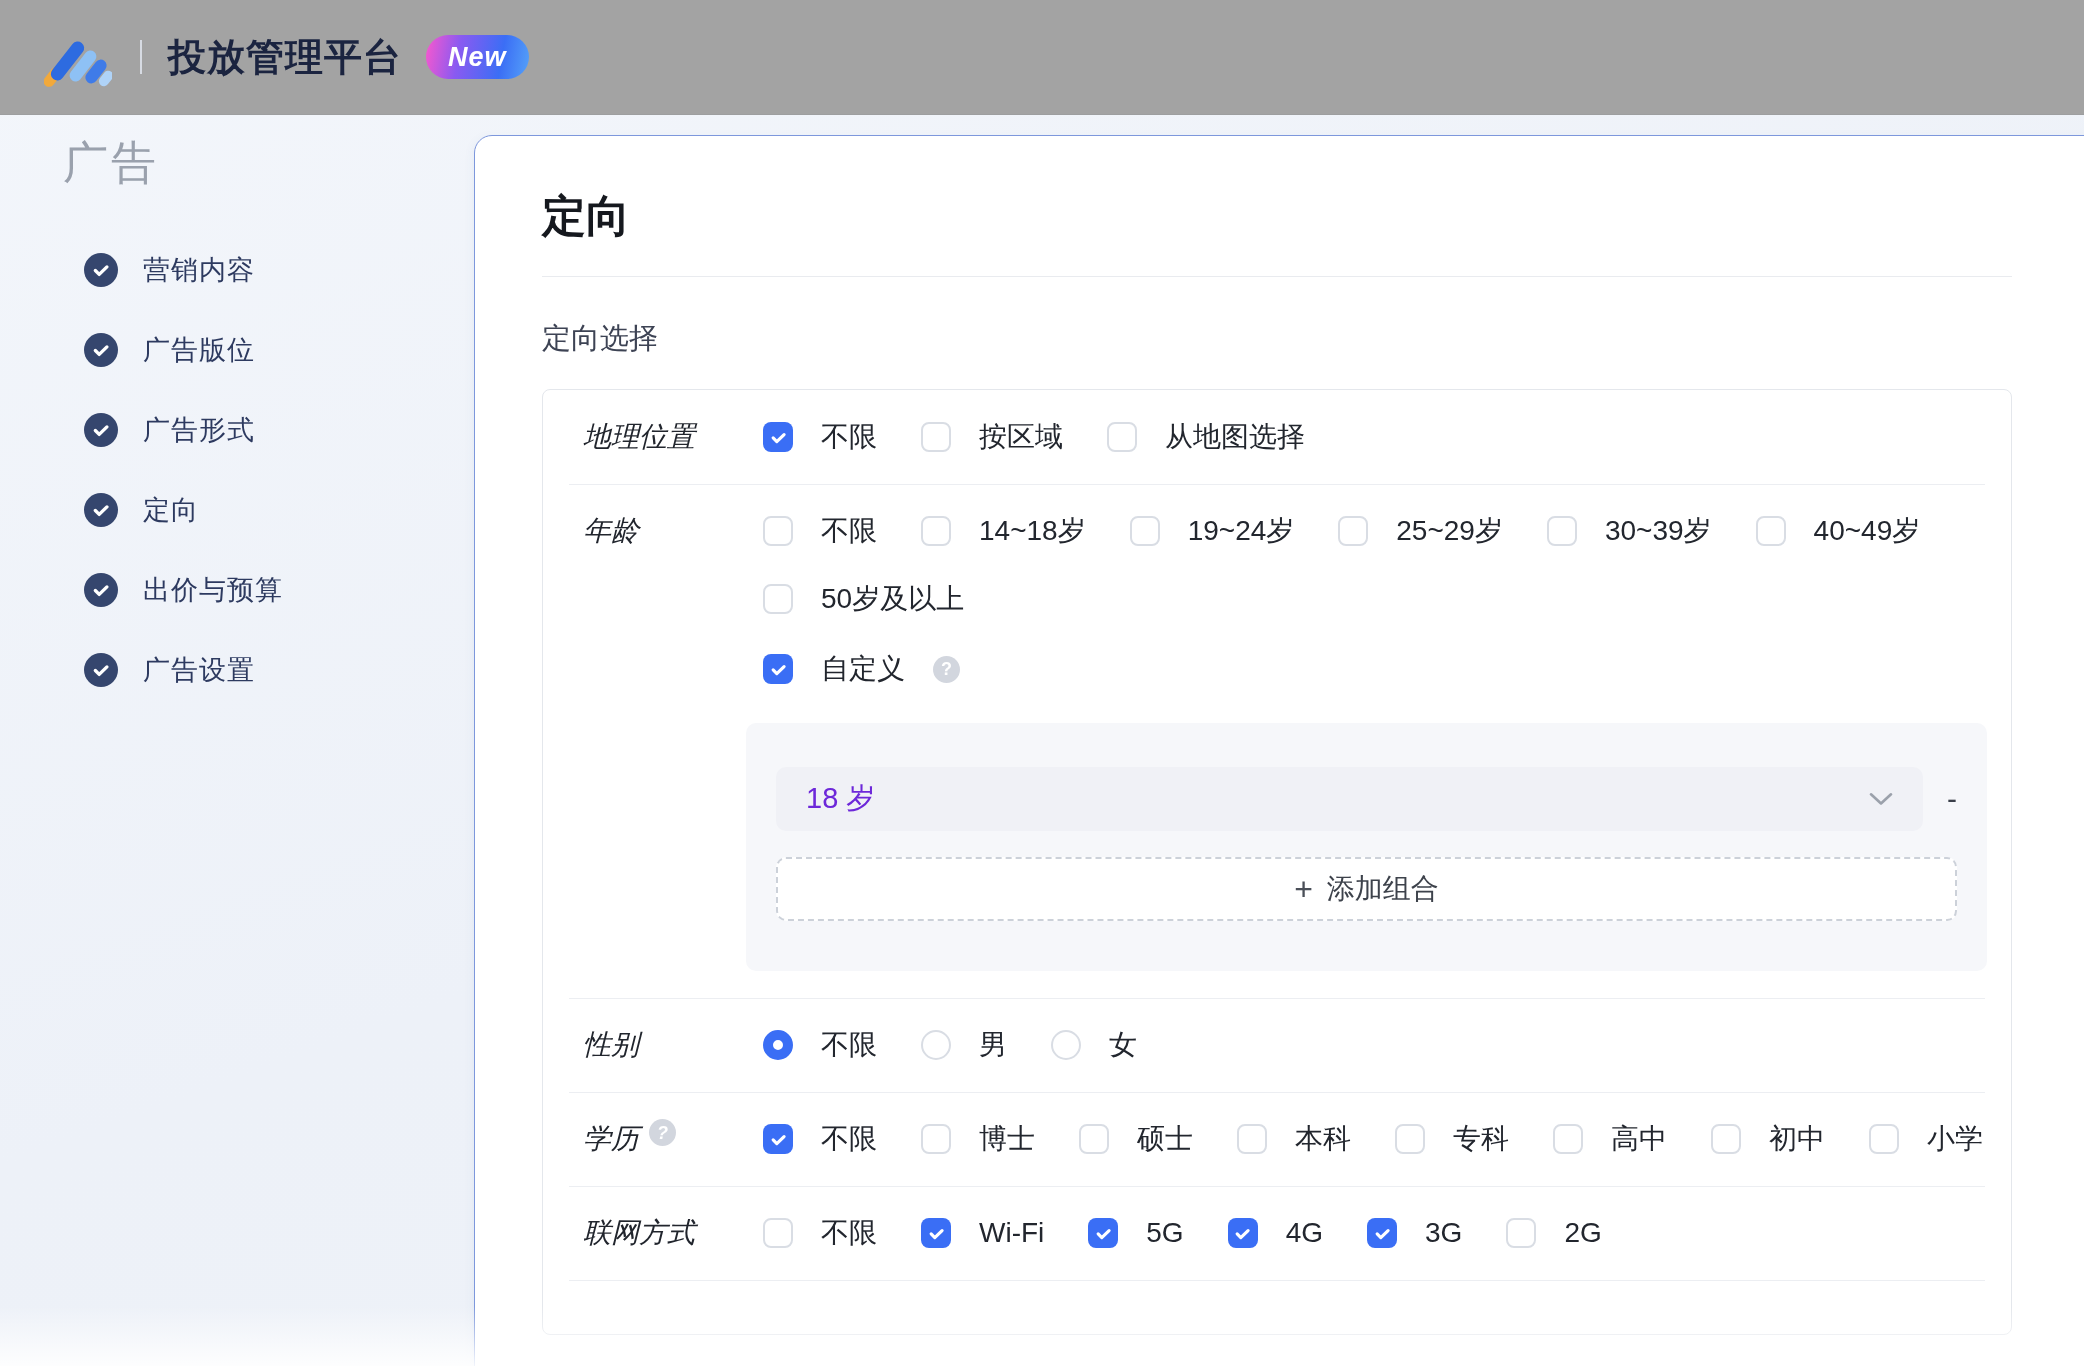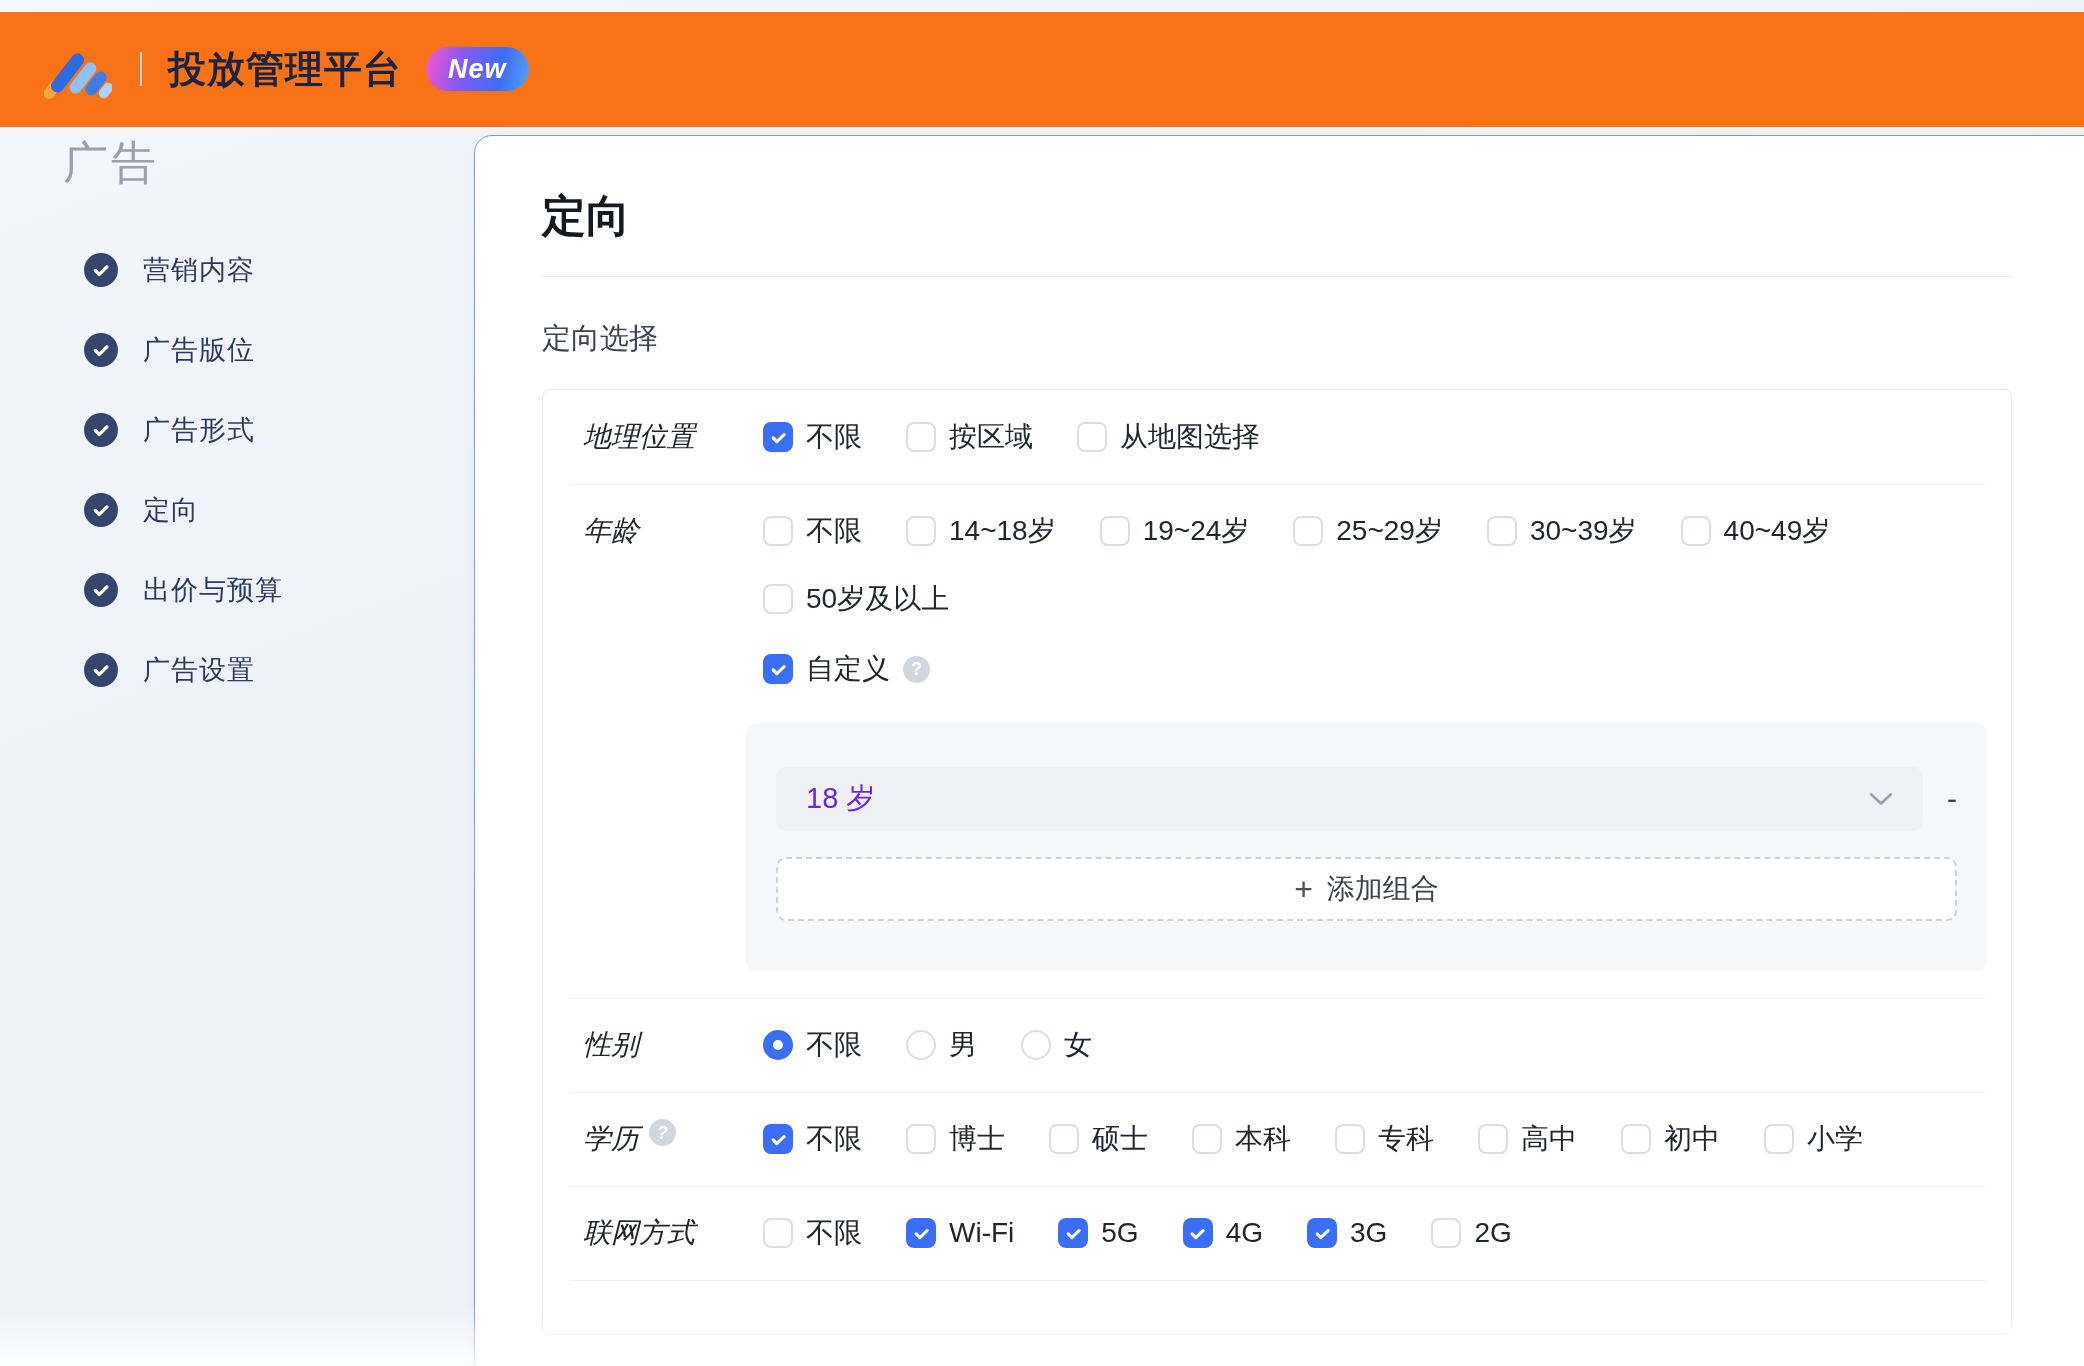--- a/index.html
+++ b/index.html
@@ -6,22 +6,22 @@
   html,body { margin:0; padding:0; }
   body {
     width:2084px; height:1366px; overflow:hidden; position:relative;
     background: linear-gradient(160deg,#f3f6fb 0%,#edf1f8 55%,#eef2f8 100%);
     font-family:"Liberation Sans","DejaVu Sans",sans-serif;
     color:#20242c;
   }
 
   
   .app-header {
-    position:absolute; top:12px; left:0; right:0; height:115px;
-    background:#f97316;
+    position:absolute; top:0; left:0; right:0; height:115px;
+    background:#a3a3a3;
     display:flex; align-items:center; padding-left:44px;
     border-bottom:1px solid rgba(30,40,80,0.04);
     z-index:3;
   }
   .logo { width:68px; height:66px; display:flex; align-items:center; }
   .logo-divider { width:2px; height:34px; background:#d7dbe3; margin:0 26px 0 28px; }
   .brand-title { margin:0; font-size:38px; font-weight:700; color:#1b2440; letter-spacing:1px; }
   .new-badge {
     margin-left:24px; height:44px; padding:0 22px; border-radius:22px;
     background:linear-gradient(100deg,#fa58cd 0%,#8a5af1 32%,#3b6ef5 72%,#55a2f9 100%);
@@ -61,21 +61,21 @@
   .row-label {
     width:196px; flex:none; padding-left:16px;
     font-size:28px; color:#21252d; line-height:40px;
     display:flex; gap:10px;font-style:italic;
   }
   .row-options { flex:1; display:flex; flex-wrap:wrap; gap:28px 44px; align-items:center; min-width:0; }
   .row-options.column { flex-direction:column; align-items:stretch; gap:0; }
   .opt-line { display:flex; flex-wrap:wrap; gap:28px 44px; align-items:center; }
   .opt-line.second { margin-top:30px; }
 
-  .opt { display:flex; align-items:center; gap:13px; cursor:pointer; }
+  .opt { display:flex; align-items:center; gap:28px; cursor:pointer; }
   .cb {
     width:30px; height:30px; border-radius:8px; border:2px solid #d9dde4; background:#fff;
     display:flex; align-items:center; justify-content:center; flex:none;
   }
   .cb.checked { border:none; background:#3a6ef5; }
   .cb svg { width:17px; height:17px; display:block; }
   .radio { width:30px; height:30px; border-radius:50%; border:2px solid #d9dde4; background:#fff; flex:none; }
   .radio.checked { border:10px solid #3a6ef5; }
   .opt-label { font-size:28px; color:#22262e; line-height:40px; white-space:nowrap; }
 

